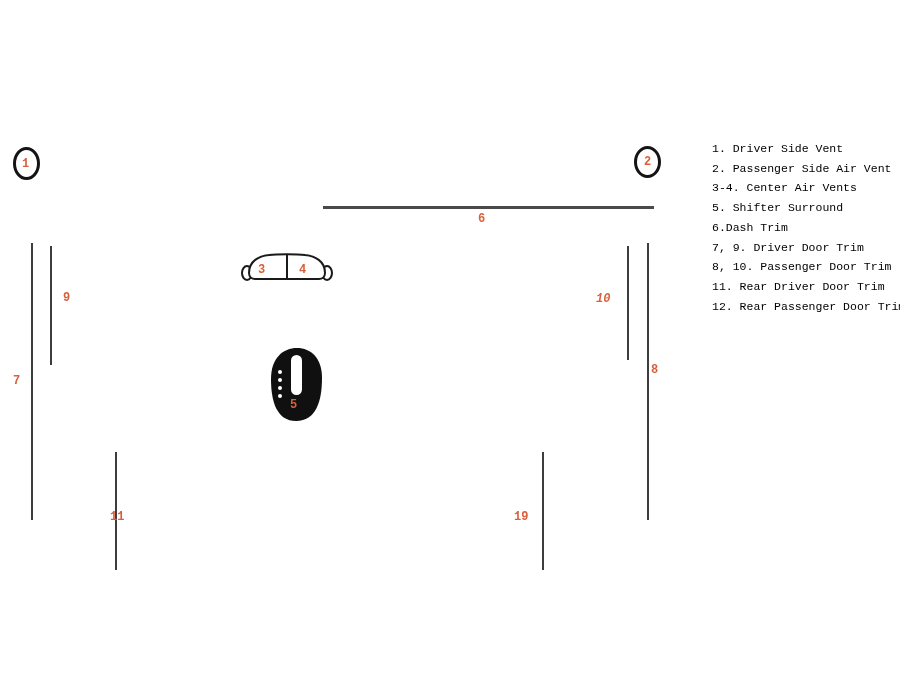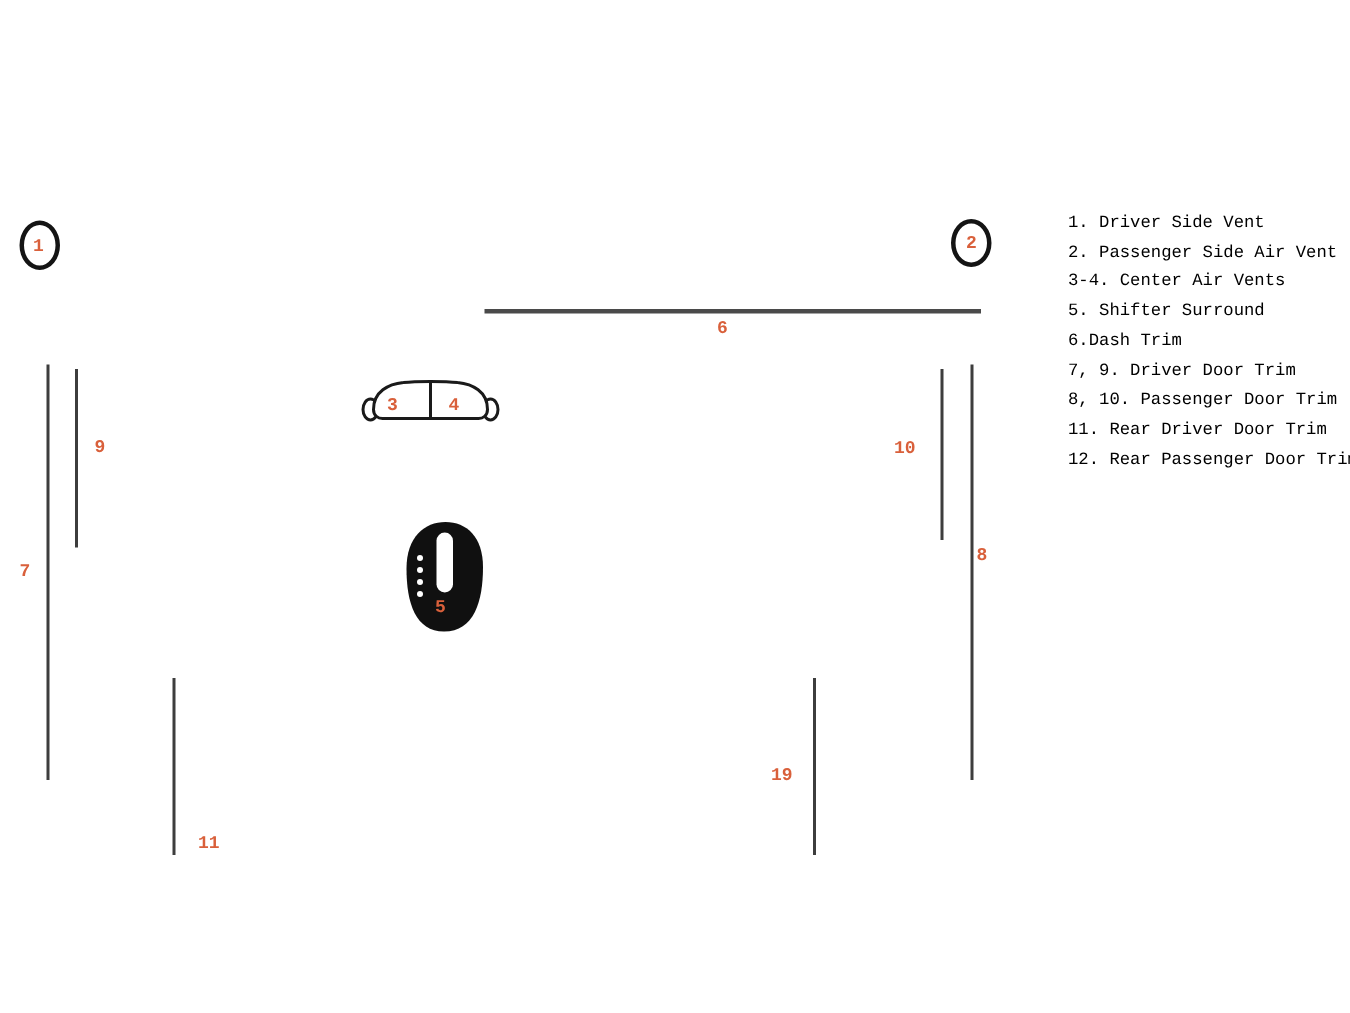--- a/index.html
+++ b/index.html
@@ -78,27 +78,27 @@
   </svg>
   <span class="marker" style="left:290px; top:399px;">5</span>
 
   <div class="vline" style="left:31px; top:243px; height:277px;"></div>
   <span class="marker" style="left:13px; top:375px;">7</span>
 
   <div class="vline" style="left:50px; top:246px; height:119px;"></div>
   <span class="marker" style="left:63px; top:292px;">9</span>
 
   <div class="vline" style="left:627px; top:246px; height:114px;"></div>
-  <span class="marker" style="left:596px; top:293px;">10</span>
+  <span class="marker" style="left:596px; top:293px;font-style:italic;">10</span>
 
   <div class="vline" style="left:647px; top:243px; height:277px;"></div>
   <span class="marker" style="left:651px; top:364px;">8</span>
 
   <div class="vline" style="left:115px; top:452px; height:118px;"></div>
-  <span class="marker" style="left:132px; top:511px;margin-top:45px;">11</span>
+  <span class="marker" style="left:110px; top:511px;">11</span>
 
   <div class="vline" style="left:542px; top:452px; height:118px;"></div>
   <span class="marker" style="left:514px; top:511px;">19</span>
 
   <div class="legend">
     <div>1. Driver Side Vent</div>
     <div>2. Passenger Side Air Vent</div>
     <div>3-4. Center Air Vents</div>
     <div>5. Shifter Surround</div>
     <div>6.Dash Trim</div>

